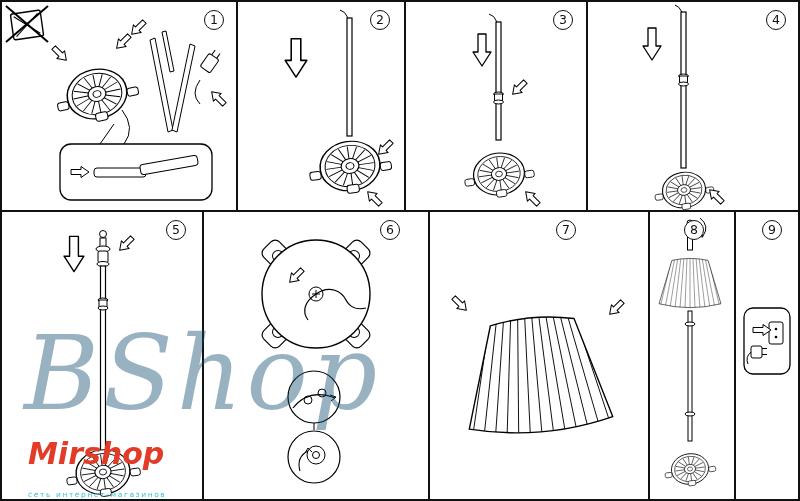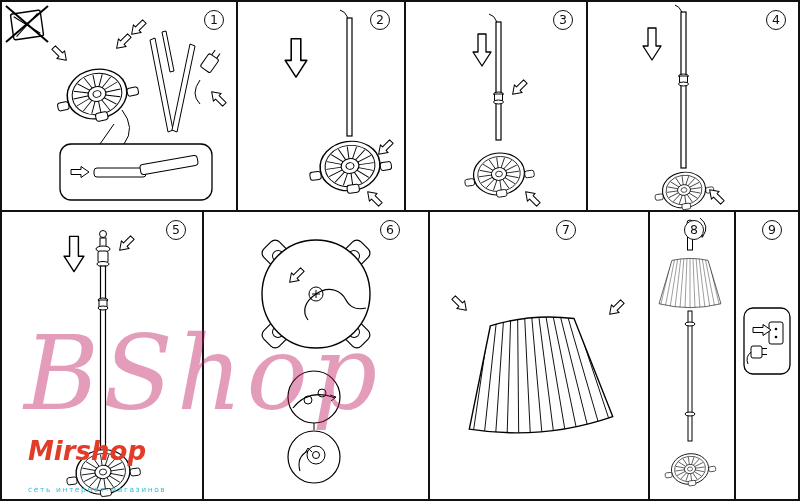--- a/index.html
+++ b/index.html
@@ -24,27 +24,27 @@
     line-height: 1;
   }
   .r12 { right: 12px; } .r14 { right: 14px; } .r13 { right: 13px; }
   .r16 { right: 16px; } .r28 { right: 28px; } .r72 { right: 72px; }
   .r30 { right: 30px; }
   svg { display: block; }
   .wm-big {
     position: absolute; left: 22px; top: 312px;
     font-family: "DejaVu Serif", serif; font-style: italic;
     font-size: 102px; letter-spacing: 4px;
-    color: #be185d; opacity: 0.42;
+    color: #0c4a6e; opacity: 0.42;
     pointer-events: none; white-space: nowrap; z-index: 5;
   }
   .wm-brand { position: absolute; left: 26px; top: 436px; z-index: 6; pointer-events: none; }
   .brand-text {
     font-family: "DejaVu Sans", sans-serif; font-weight: bold; font-style: italic;
-    font-size: 26px; color: #e23c28; line-height: 1.05;
+    font-size: 30px; color: #e23c28; line-height: 1.05;
   }
   .brand-sub {
     font-family: "DejaVu Sans", sans-serif;
     font-size: 7.5px; letter-spacing: 1.6px; color: #35c2d6; margin-top: 20px;
   }
 </style>
 </head>
 <body>
 
 <svg width="0" height="0" style="position:absolute" aria-hidden="true">

